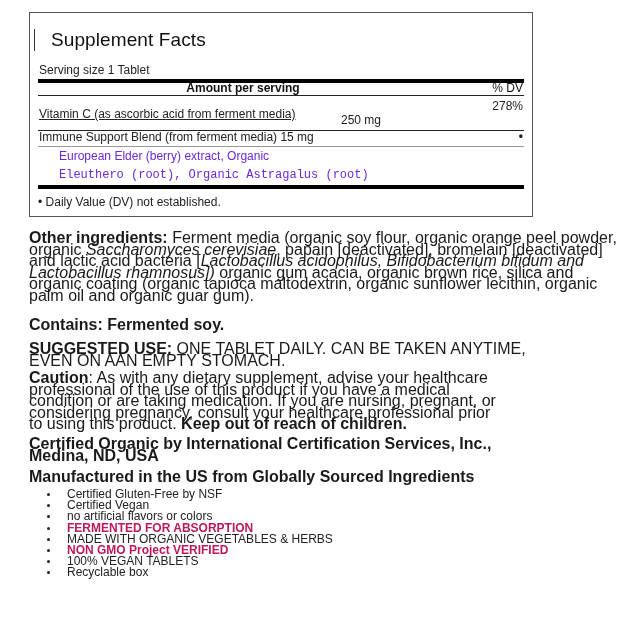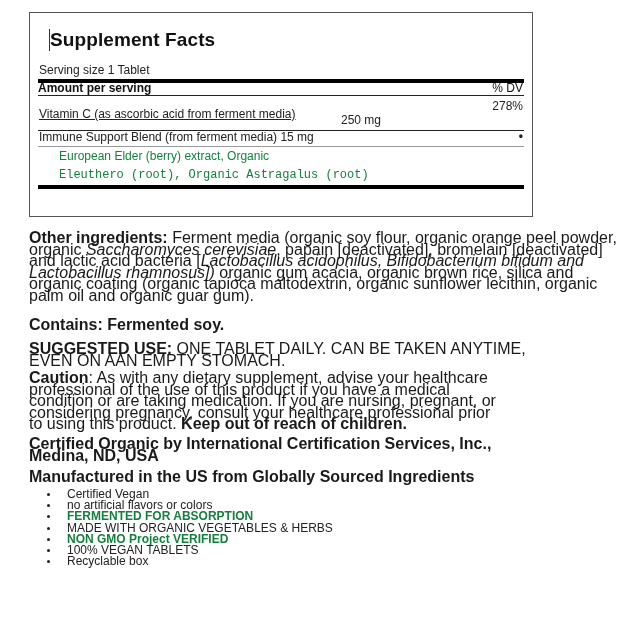--- a/index.html
+++ b/index.html
@@ -5,56 +5,56 @@
   html, body { margin: 0; padding: 0; background: #ffffff; }
   body {
     width: 640px; height: 640px; overflow: hidden; position: relative;
     font-family: "Liberation Sans", sans-serif; color: #1a1a1a;
   }
   .facts-box {
     position: absolute; left: 29px; top: 12px; width: 504px; height: 205px;
     border: 1px solid #555; box-sizing: border-box; background: #fff;
   }
   .facts-title {
-    position: absolute; left: 19px; top: 16px; font-size: 19px; font-weight: bold;
-    color: #111; letter-spacing: 0.1px; padding-left: 0; border-left: 1px solid #333; line-height: 22px;
+    position: absolute; left: 4px; top: 16px; font-size: 19px; font-weight: normal;
+    color: #111; letter-spacing: 0.1px; padding-left: 16px; border-left: 1px solid #333; line-height: 22px;
   }
   .serving {
     position: absolute; left: 9px; top: 50px; font-size: 12px; line-height: 14px; color: #222;
   }
   .rule-thick { position: absolute; left: 8px; width: 486px; height: 4px; background: #000; }
   .rule-thin { position: absolute; left: 8px; width: 486px; height: 1px; background: #222; }
   .rule-gray { position: absolute; left: 8px; width: 486px; height: 1px; background: #999; }
   .hdr-amount {
-    position: absolute; left: 8px; width: 410px; top: 69px; 
+    position: absolute; left: 8px; width: 410px; top: 69px; text-align: center;
     font-size: 12px; font-weight: bold; line-height: 13px; color: #111;
   }
   .hdr-dv {
     position: absolute; right: 9px; top: 69px; font-size: 12px; font-weight: normal; line-height: 13px; color: #111;
   }
   .row-text { position: absolute; left: 9px; font-size: 12px; line-height: 14px; color: #222; }
   .row-right { position: absolute; right: 9px; font-size: 12px; line-height: 14px; color: #222; text-align: right; }
-  .sub-text { position: absolute; left: 29px; font-size: 12px; line-height: 19px; color: #15803d; }
+  .sub-text { position: absolute; left: 29px; font-size: 12px; line-height: 19px; color: #6d28d9; }
   .footnote { position: absolute; left: 8px; top: 182px; font-size: 12px; line-height: 14px; color: #222; }
 
   .body-text {
     position: absolute; left: 29px; width: 600px; font-size: 16px; line-height: 11.5px; color: #1a1a1a;
   }
   .body-text b { font-weight: bold; }
   .body-text i { font-style: italic; }
   .para { margin: 0; }
   .bullets {
     position: absolute; left: 47px; top: 489px; margin: 0; padding: 0; list-style: none;
     font-size: 12px; line-height: 11.2px; color: #222;
   }
   .bullets li { position: relative; padding-left: 20px; }
   .bullets li::before {
     content: ""; position: absolute; left: 0; top: 4px; width: 3px; height: 3px; background: #222; border-radius: 50%;
   }
-  .bold { font-weight: bold; color: #15803d; }
+  .bold { font-weight: bold; color: #be185d; }
 </style>
 </head>
 <body>
 
 <div class="facts-box">
   <div class="facts-title">Supplement Facts</div>
   <div class="serving">Serving size 1 Tablet</div>
 
   <div class="rule-thick" style="top:66px;"></div>
   <div class="hdr-amount">Amount per serving</div>
@@ -67,20 +67,21 @@
   <div class="rule-thin" style="top:117px;"></div>
 
   <div class="row-text" style="top:117px;">Immune Support Blend (from ferment media) 15 mg</div>
   <div class="row-right" style="top:116px; font-weight:bold;">•</div>
   <div class="rule-gray" style="top:133px;"></div>
 
   <div class="sub-text" style="top:134px;">European Elder (berry) extract, Organic</div>
   <div class="sub-text" style="top:153px;font-family:Liberation Mono, monospace;">Eleuthero (root), Organic Astragalus (root)</div>
 
   <div class="rule-thick" style="top:172px;"></div>
+  <div class="footnote">• Daily Value (DV) not established.</div>
 </div>
 
 <div class="body-text" style="top:232px; width:600px;">
   <p class="para"><b>Other ingredients:</b><span> Ferment media (organic soy flour, organic orange peel powder, organic </span><i>Saccharomyces cerevisiae</i><span>, papain [deactivated], bromelain [deactivated] and lactic acid bacteria [</span><i>Lactobacillus acidophilus, Bifidobacterium bifidum and Lactobacillus rhamnosus])</i><span> organic gum acacia, organic brown rice, silica and organic coating (organic tapioca maltodextrin, organic sunflower lecithin, organic palm oil and organic guar gum).</span></p>
 </div>
 
 <div class="body-text" style="top:319px;">
   <p class="para"><b>Contains: Fermented soy.</b></p>
 </div>
 
@@ -94,20 +95,21 @@
 
 <div class="body-text" style="top:438px; width:470px;">
   <p class="para"><b>Certified Organic by International Certification Services, Inc., Medina, ND, USA</b></p>
 </div>
 
 <div class="body-text" style="top:471px;">
   <p class="para"><b>Manufactured in the US from Globally Sourced Ingredients</b></p>
 </div>
 
 <ul class="bullets">
+  <li><span>Certified Gluten-Free by NSF</span></li>
   <li><span>Certified Vegan</span></li>
   <li><span>no artificial flavors or colors</span></li>
   <li class="bold"><span>FERMENTED FOR ABSORPTION</span></li>
   <li><span>MADE WITH ORGANIC VEGETABLES &amp; HERBS</span></li>
   <li class="bold"><span>NON GMO Project VERIFIED</span></li>
   <li><span>100% VEGAN TABLETS</span></li>
   <li><span>Recyclable box</span></li>
 </ul>
 
 </body></html>

